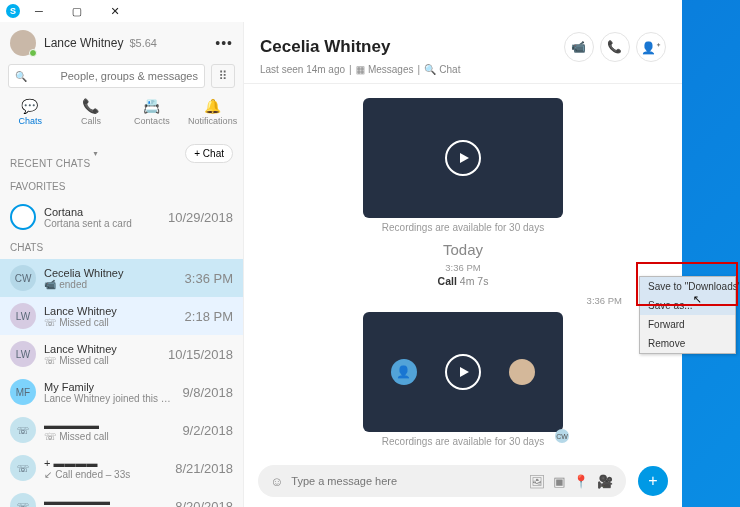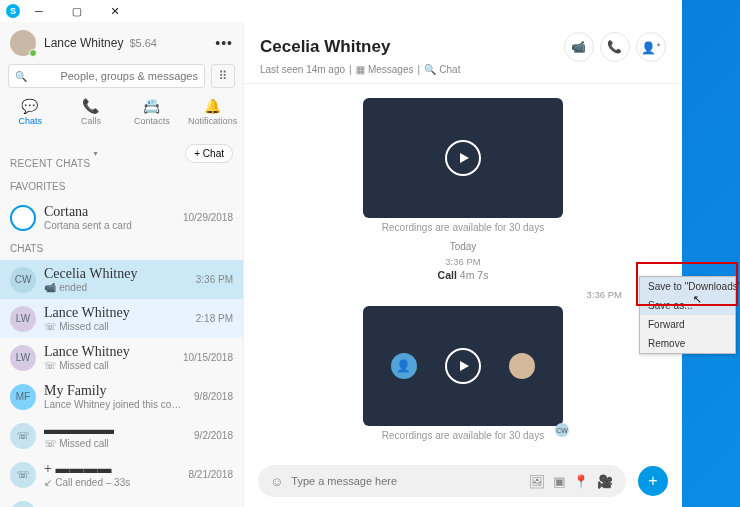--- a/index.html
+++ b/index.html
@@ -30,35 +30,35 @@
 .section-label { font-size: 10px; color: #888; letter-spacing: 0.3px; margin-top: 20px; }
 .chevron-sm { font-size: 8px; color: #888; margin-left: 3px; }
 .new-chat-btn { margin-left: auto; background: #fff; border: 1px solid #ddd; border-radius: 12px; font-size: 10px; padding: 3px 8px; }
 .sub-label { font-size: 10px; color: #888; padding: 6px 10px; }
 .chat-list { flex: 1; overflow: hidden; }
 .chat-item { display: flex; align-items: center; padding: 6px 10px; gap: 8px; }
 .chat-item.active { background: #cbe8f6; }
 .chat-item.hover { background: #e8f3ff; }
 .ci-avatar { width: 26px; height: 26px; border-radius: 50%; display: flex; align-items: center; justify-content: center; font-size: 10px; color: #fff; flex-shrink: 0; }
 .ci-main { flex: 1; min-width: 0; }
-.ci-name { font-size: 14px; color: #333; font-family: Liberation Serif, serif; }
+.ci-name { font-size: 11px; color: #333; }
 .ci-sub { font-size: 10px; color: #888; white-space: nowrap; overflow: hidden; text-overflow: ellipsis; }
-.ci-date { font-size: 10px; color: #888; }
+.ci-date { font-size: 13px; color: #888; }
 .main { flex: 1; display: flex; flex-direction: column; background: #fff; }
 .header { padding: 10px 16px 8px; border-bottom: 1px solid #eee; }
 .header-top { display: flex; align-items: center; }
 .header-name { font-size: 17px; font-weight: 600; color: #222; flex: 1; }
 .header-btn { width: 30px; height: 30px; border-radius: 50%; border: 1px solid #e4e4e4; margin-left: 6px; display: flex; align-items: center; justify-content: center; font-size: 12px; color: #555; }
 .header-meta { font-size: 10px; color: #888; margin-top: 2px; display: flex; gap: 4px; }
 .messages { flex: 1; overflow: hidden; position: relative; padding: 8px 20px; display: flex; flex-direction: column; align-items: center; }
 .recording-card { width: 200px; height: 120px; background: #253043; border-radius: 6px; display: flex; align-items: center; justify-content: center; position: relative; margin-top: 6px; }
 .play-circle { width: 36px; height: 36px; border: 2px solid #fff; border-radius: 50%; display: flex; align-items: center; justify-content: center; color: #fff; }
 .triangle { width: 0; height: 0; border-left: 9px solid #fff; border-top: 5px solid transparent; border-bottom: 5px solid transparent; margin-left: 2px; }
 .rec-caption { font-size: 10px; color: #999; margin-top: 4px; }
-.date-sep { font-size: 10px; color: #888; margin: 8px 0 4px; }
+.date-sep { font-size: 15px; color: #888; margin: 8px 0 4px; }
 .timestamp { font-size: 9.5px; color: #999; }
 .call-line { font-size: 10.5px; color: #333; margin: 2px 0 6px; }
 .cw-badge { position: absolute; right: -6px; bottom: 4px; width: 14px; height: 14px; border-radius: 50%; background: #b5d8e8; display: flex; align-items: center; justify-content: center; font-size: 7px; color: #555; }
 .bottom-rec { display: flex; flex-direction: column; align-items: center; position: relative; }
 .recording-card.big .call-avatar { width: 26px; height: 26px; border-radius: 50%; }
 .rc-row { display: flex; align-items: center; justify-content: center; gap: 28px; width: 100%; height: 100%; }
 .call-avatar.blue { background: #52a3d8; display:flex; align-items:center; justify-content:center; color:#fff; font-size:12px; }
 .call-avatar.photo { background: #d4b89a; }
 .input-bar { display: flex; align-items: center; gap: 8px; padding: 10px 14px; }
 .msg-input { flex: 1; height: 32px; background: #f0f0f0; border-radius: 16px; display: flex; align-items: center; padding: 0 12px; gap: 8px; }

